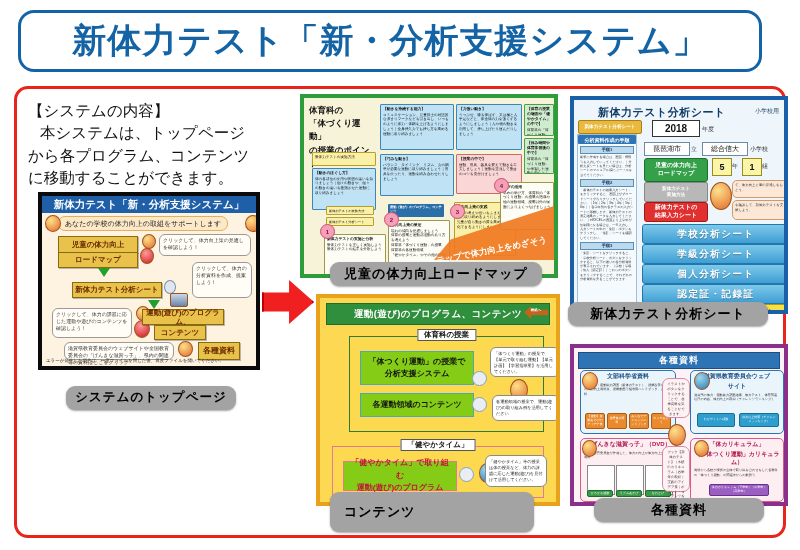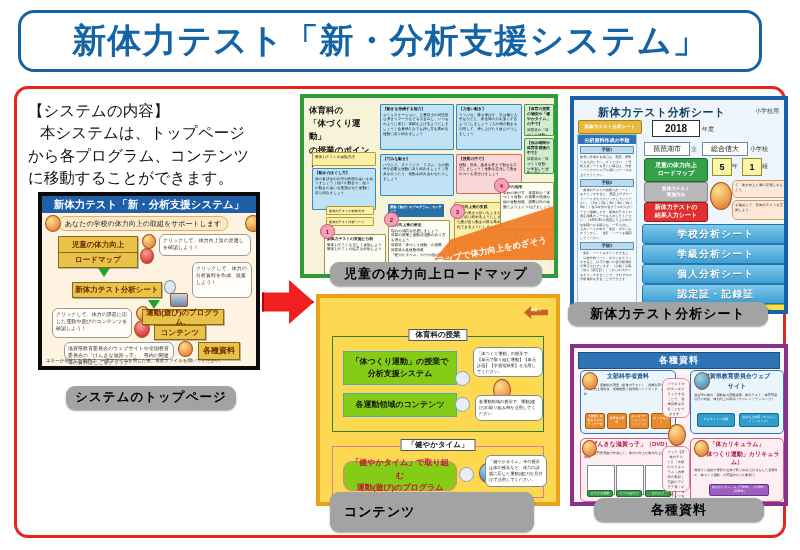--- a/index.html
+++ b/index.html
@@ -194,21 +194,21 @@
     clip-path:polygon(0 50%,30% 0,30% 28%,100% 28%,100% 72%,30% 72%,30% 100%);
     z-index:4;
   }
   .pg-backlbl{
     position:absolute;right:8px;top:10px;width:24px;font-size:3.4px;color:#fff;
     text-align:center;z-index:5;font-weight:bold;
   }
   .pg-sec{
     position:absolute;box-sizing:border-box;background:#fdd94f;
   }
-  .pg-sec-green{border:1.5px solid #2f7a34;}
+  .pg-sec-green{border:1.5px solid #2f7a34;margin-left:17px;}
   .pg-sec-pink{border:1.5px solid #e07a9a;}
   .pg-sec-lbl{
     position:absolute;top:-8px;left:50%;transform:translateX(-50%);
     background:#fff;border:1px solid #555;font-size:7.5px;font-weight:bold;color:#111;
     padding:0 6px;white-space:nowrap;
   }
   .pg-card{
     position:absolute;background:#84cc16;border:1.5px solid #49a7c0;
     display:flex;align-items:center;justify-content:center;text-align:center;
     font-size:8px;font-weight:bold;color:#111;line-height:1.55;box-sizing:border-box;
@@ -456,20 +456,21 @@
 
   <div class="sh-bigbtn" style="left:68px;top:144px;width:146px;height:18px;">学級分析シート</div>
   <div class="sh-bigbtn" style="left:68px;top:124px;width:146px;height:18px;">学校分析シート</div>
   <div class="sh-bigbtn" style="left:68px;top:164px;width:146px;height:18px;">個人分析シート</div>
   <div class="sh-bigbtn" style="left:68px;top:184px;width:146px;height:18px;">認定証・記録証</div>
   <div class="sh-yellowbtn" style="left:68px;top:204px;width:146px;height:14px;">運動（遊び）のプログラム、コンテンツ</div>
 </div>
 <div class="caption" style="left:568px;top:302px;width:200px;height:24px;font-size:13px;">新体力テスト分析シート</div>
 
 <div class="panel" id="p-prog">
+  <div class="pg-head">運動(遊び)のプログラム、コンテンツ</div>
   <div class="pg-backarrow"></div>
   <div class="pg-backlbl">表紙へ</div>
 
   <div class="pg-sec pg-sec-green" style="left:12px;top:38px;right:12px;height:96px;">
     <div class="pg-sec-lbl">体育科の授業</div>
     <div class="pg-card" style="left:10px;top:14px;width:114px;height:34px;">
       <div>
         <div>「体つくり運動」の授業で</div>
         <div>分析支援システム</div>
       </div>
@@ -477,21 +478,21 @@
     <div class="pg-card" style="left:10px;top:56px;width:114px;height:24px;">各運動領域のコンテンツ</div>
     <div class="tp-chara" style="left:122px;top:34px;width:13px;height:13px;background:#e8eef4;border-color:#8aa0b8;"></div>
     <div class="tp-chara" style="left:122px;top:60px;width:13px;height:13px;background:#e8eef4;border-color:#8aa0b8;"></div>
     <div class="pg-bub" style="left:140px;top:10px;width:70px;height:30px;">「体つくり運動」の授業で、【単元で取り組む運動】【単元計画】【学習指導案】を活用してください。</div>
     <div class="tp-chara" style="left:160px;top:42px;width:16px;height:20px;"></div>
     <div class="pg-bub" style="left:142px;top:58px;width:68px;height:26px;">各運動領域の授業で、運動(遊び)の取り組み例を活用してください</div>
   </div>
 
   <div class="pg-sec pg-sec-pink" style="left:12px;top:148px;right:12px;height:52px;">
     <div class="pg-sec-lbl">「健やかタイム」</div>
-    <div class="pg-card pink" style="left:10px;top:14px;width:114px;height:30px;border-radius:9px;">
+    <div class="pg-card pink" style="left:10px;top:14px;width:114px;height:30px;">
       <div>
         <span>「健やかタイム」で取り組む</span><br>
         <span>運動(遊び)のプログラム</span>
       </div>
     </div>
     <div class="tp-chara" style="left:126px;top:20px;width:13px;height:13px;background:#e8eef4;border-color:#8aa0b8;"></div>
     <div class="tp-chara" style="left:146px;top:16px;width:14px;height:18px;background:radial-gradient(circle at 40% 30%,#9ad8f0,#2e7ab0);"></div>
     <div class="pg-bub" style="left:152px;top:8px;width:62px;height:32px;">「健やかタイム」等の授業は体の授業など、体力の課題に応じた運動(遊び)を見付けて活用してください。</div>
   </div>
 </div>

